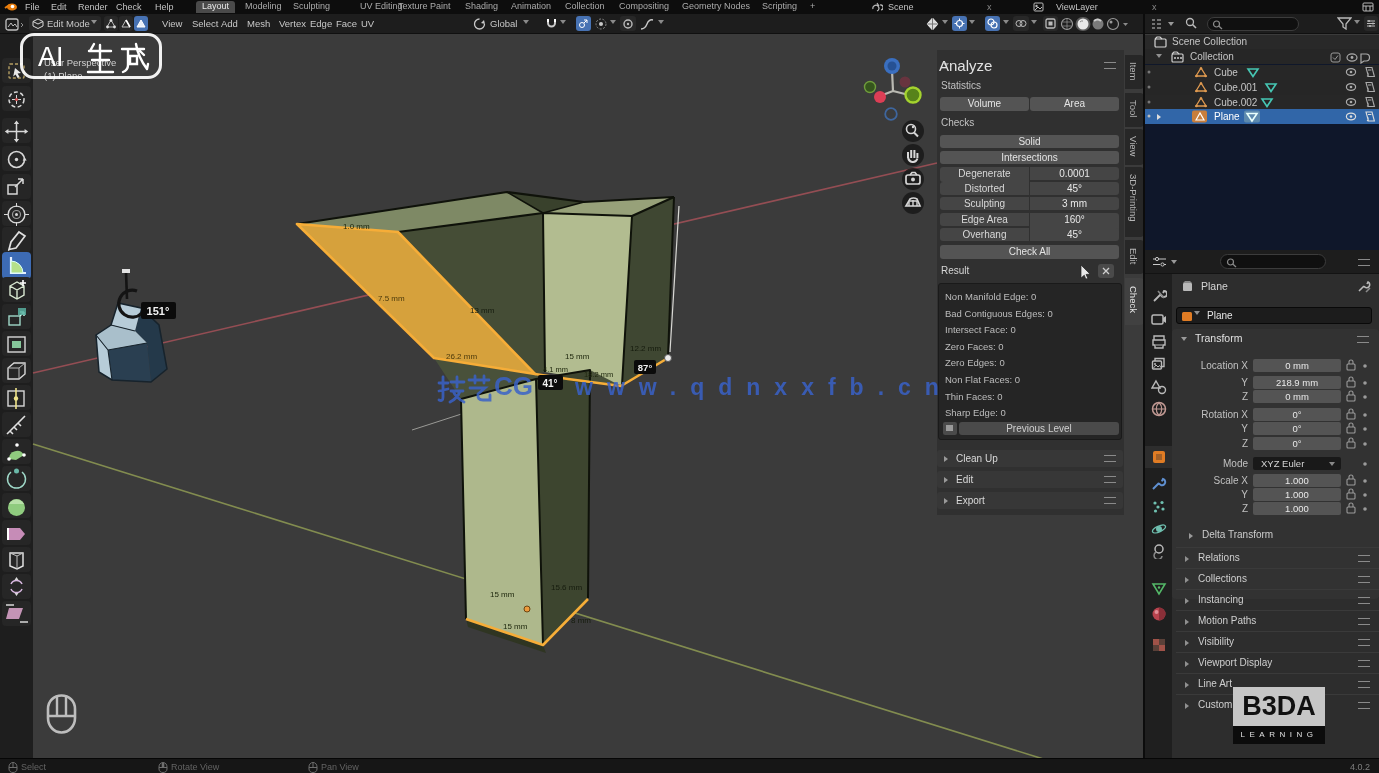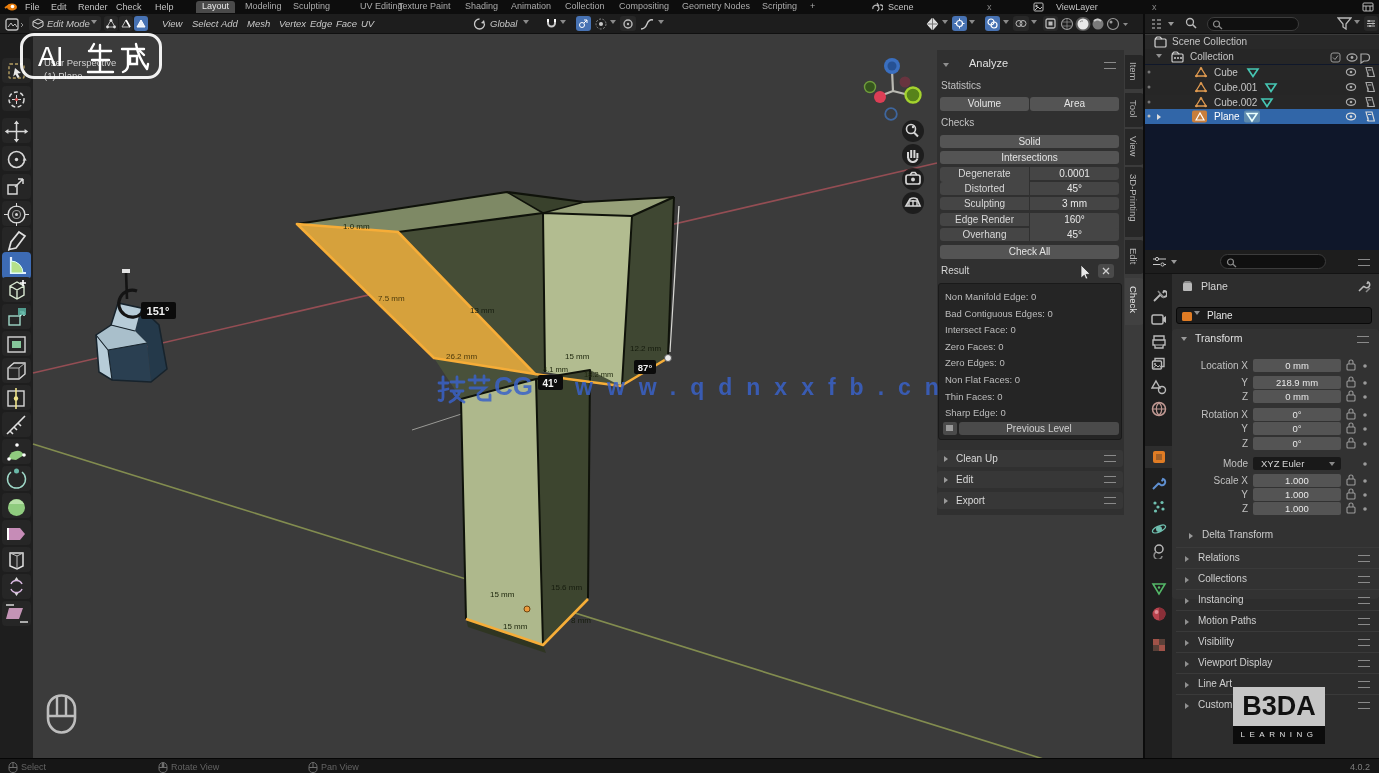--- a/index.html
+++ b/index.html
@@ -9,21 +9,21 @@
 #page { position:relative; width:1379px; height:773px; }
 
 #topbar { position:absolute; left:0; top:0; width:1379px; height:14px; background:#0d0d0d;
   color:#c3c3c3; font-size:9px; }
 #topbar .menu { position:absolute; top:2px; }
 #topbar .tab { position:absolute; top:1px; height:12px; line-height:11px; padding:0 6px;
   color:#ababab; border-radius:3px 3px 0 0; }
 #topbar .tab.active { background:#4a4a4a; color:#e8e8e8; }
 
 #row2 { position:absolute; left:0; top:14px; width:1379px; height:20px; background:#1d1d1d;
-  color:#c9c9c9; font-size:9.5px; border-bottom:1px solid #101010;font-style:italic;}
+  color:#c9c9c9; font-size:9.5px; border-bottom:1px solid #101010;}
 #row2 .m { position:absolute; top:4px; }
 .hbtn { position:absolute; top:2px; height:15px; background:#282828; border-radius:3px; }
 
 #status { position:absolute; left:0; top:758px; width:1379px; height:15px; background:#161616;
   color:#636363; font-size:9px; border-top:1px solid #060606;}
 
 #viewport { position:absolute; left:0; top:34px; width:1145px; height:724px; background:#3b3b3b; overflow:hidden; }
 #toolbar { position:absolute; left:0; top:0; width:33px; height:724px; background:#1e1e1e; }
 .tool { position:absolute; left:2px; width:29px; height:25px; background:#262626; border-radius:4px; }
 .tool.blue { background:#3d6bb4; }
@@ -451,35 +451,35 @@
       <text x="44" y="79" fill="#d0d0d0" font-size="9.5">(1) Plane</text>
 
       <g transform="translate(47,694)" opacity=".88">
         <path d="M14.5,1.5 C22,1.5 28,7 28,15 V24 C28,32 22,38.5 14.5,38.5 C7,38.5 1,32 1,24 V15 C1,7 7,1.5 14.5,1.5 Z" fill="none" stroke="#cfcfcf" stroke-width="2.6"></path>
         <path d="M1,22 h27 M10,1.5 V22 M19,1.5 V22" stroke="#cfcfcf" stroke-width="2.4"></path>
       </g>
     </svg>
 
     <div id="npanel">
       <span class="abs" style="left:6px;top:10px;color:#8f8f8f;font-size:8px"><b class="td"></b></span>
-      <span class="abs" style="left:32px;top:7px;color:#e2e2e2;font-size:11px">Analyze</span>
+      <span class="abs" style="left:2px;top:7px;color:#e2e2e2;font-size:15px">Analyze</span>
       <div class="ham" style="top:12px;right:8px"></div>
       <span class="abs" style="left:4px;top:30px;color:#c2c2c2">Statistics</span>
       <div class="pbtn" style="left:3px;top:47px;width:89px;height:14px;line-height:14px">Volume</div>
       <div class="pbtn" style="left:93px;top:47px;width:89px;height:14px;line-height:14px">Area</div>
       <span class="abs" style="left:4px;top:67px;color:#c2c2c2">Checks</span>
       <div class="pbtn" style="left:3px;top:85px;width:179px;height:13px;line-height:13px">Solid</div>
       <div class="pbtn" style="left:3px;top:101px;width:179px;height:13px;line-height:13px">Intersections</div>
       <div class="prow-l" style="left:3px;top:117px;width:89px;height:15px;line-height:13px">Degenerate</div>
       <div class="prow-r" style="left:93px;top:117px;width:89px;height:13px;line-height:13px">0.0001</div>
       <div class="prow-l" style="left:3px;top:132px;width:89px;height:13px;line-height:13px">Distorted</div>
       <div class="prow-r" style="left:93px;top:132px;width:89px;height:13px;line-height:13px">45°</div>
       <div class="prow-l" style="left:3px;top:147px;width:89px;height:13px;line-height:13px">Sculpting</div>
       <div class="prow-r" style="left:93px;top:147px;width:89px;height:13px;line-height:13px">3 mm</div>
-      <div class="prow-l" style="left:3px;top:163px;width:89px;height:13px;line-height:13px">Edge Render</div>
+      <div class="prow-l" style="left:3px;top:163px;width:89px;height:13px;line-height:13px">Edge Area</div>
       <div class="prow-r" style="left:93px;top:163px;width:89px;height:20px;line-height:13px">160°</div>
       <div class="prow-l" style="left:3px;top:178px;width:89px;height:13px;line-height:13px">Overhang</div>
       <div class="prow-r" style="left:93px;top:178px;width:89px;height:13px;line-height:13px">45°</div>
       <div class="pbtn" style="left:3px;top:195px;width:179px;height:14px;line-height:14px">Check All</div>
       <span class="abs" style="left:4px;top:215px;color:#d5d5d5">Result</span>
       <div class="pbtn" style="left:161px;top:214px;width:16px;height:14px;line-height:13px;background:#4a4a4a"><svg width="8" height="8" viewBox="0 0 8 8" style="margin-top:3px">
             <path d="M1,1 L7,7 M7,1 L1,7" stroke="#cfcfcf" stroke-width="1.3"></path>
           </svg></div>
       <svg class="abs" style="left:143px;top:215px" width="12" height="14" viewBox="0 0 12 14">
           <path d="M1,0 L10,9 L6,9.5 L8,13.5 L5.7,14 L4.3,10.2 L1,13 Z" fill="#e8e8e8" stroke="#222" stroke-width=".7"></path>

